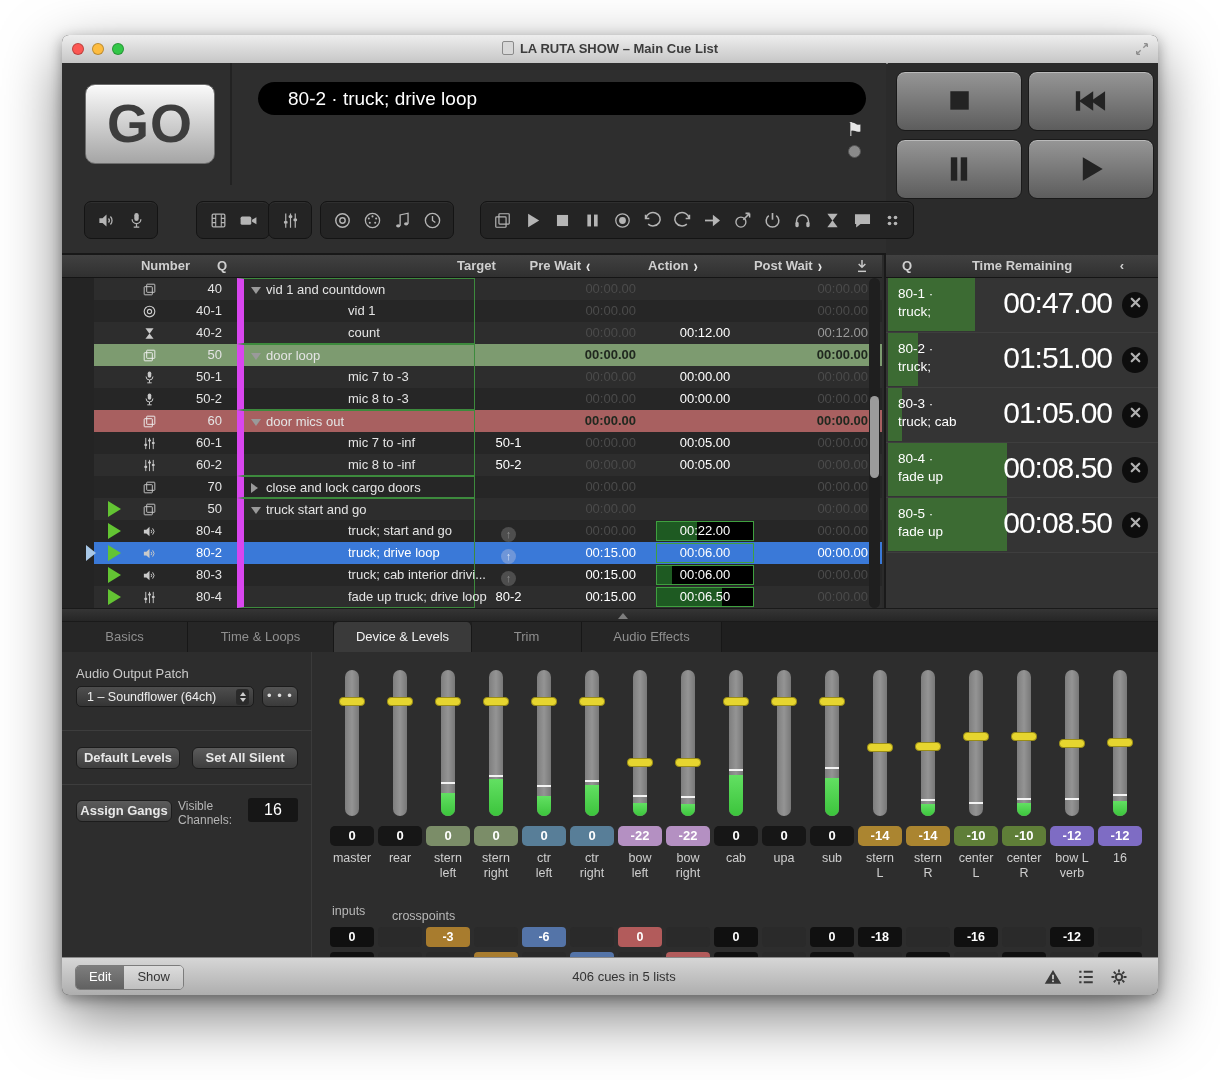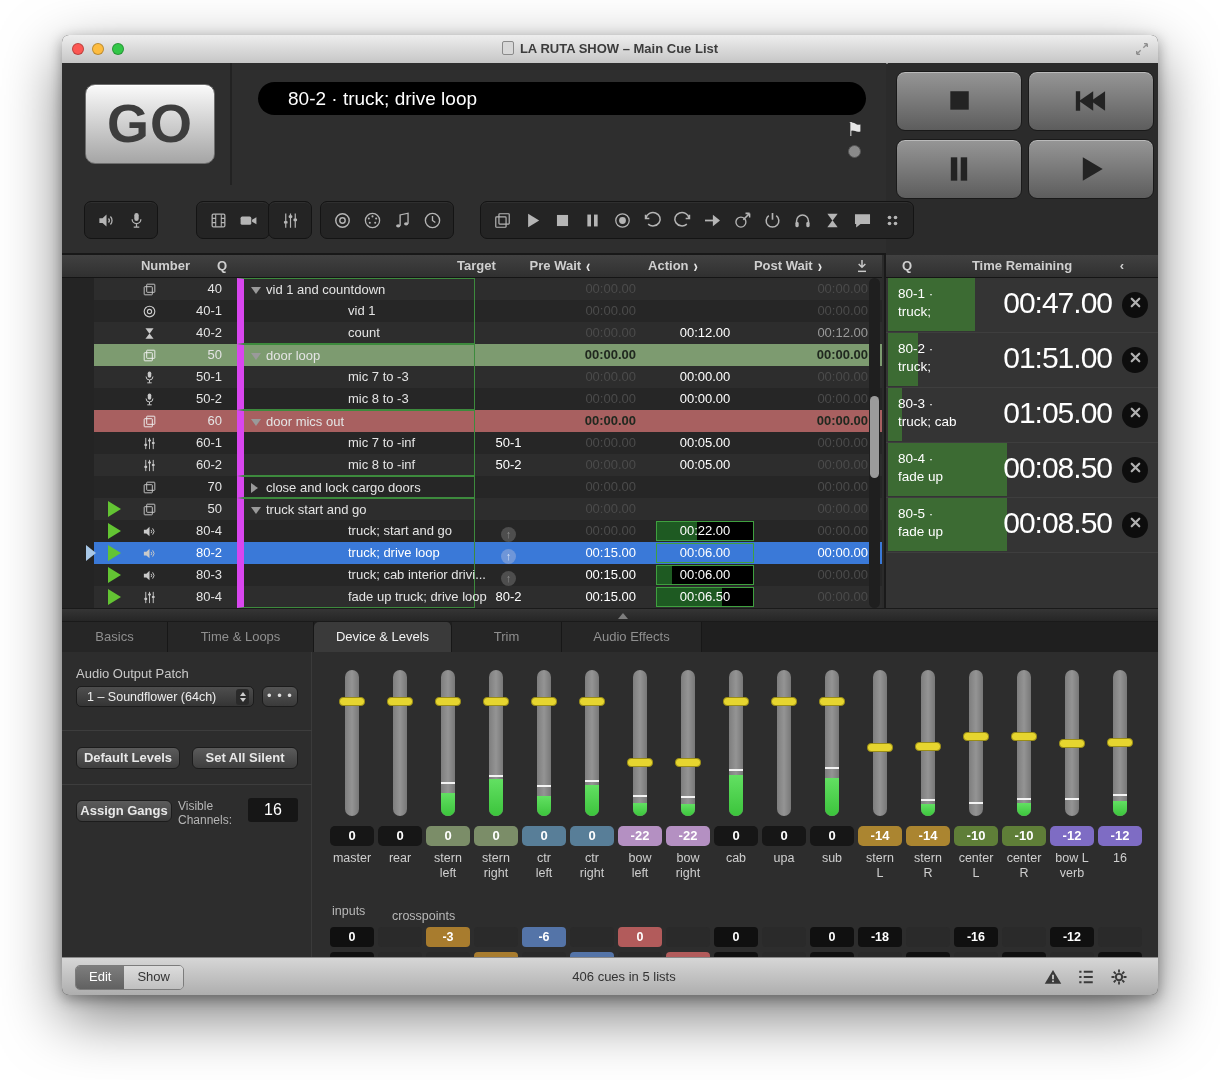--- a/index.html
+++ b/index.html
@@ -718,21 +718,21 @@
         </div>
       </div>
   </div>
 
   <div class="hdivider">
       <div class="grip"></div>
     </div>
 
   <div class="insp">
     <div class="itabs" id="itabs">
-        <div class="itab" style="width: 106px;">Basics</div>
+        <div class="itab" style="width: 126px;">Basics</div>
         <div class="itab" style="width: 146px;">Time &amp; Loops</div>
         <div class="itab act" style="width: 138px;">Device &amp; Levels</div>
         <div class="itab" style="width: 110px;">Trim</div>
         <div class="itab" style="width: 140px;">Audio Effects</div>
       </div>
 
     <div class="lpanel">
       <div class="lp-label">Audio Output Patch</div>
       <div class="dropdown"><span>1 – Soundflower (64ch)</span><span class="dd-arr"></span></div>
       <div class="dotsbtn">• • •</div>

